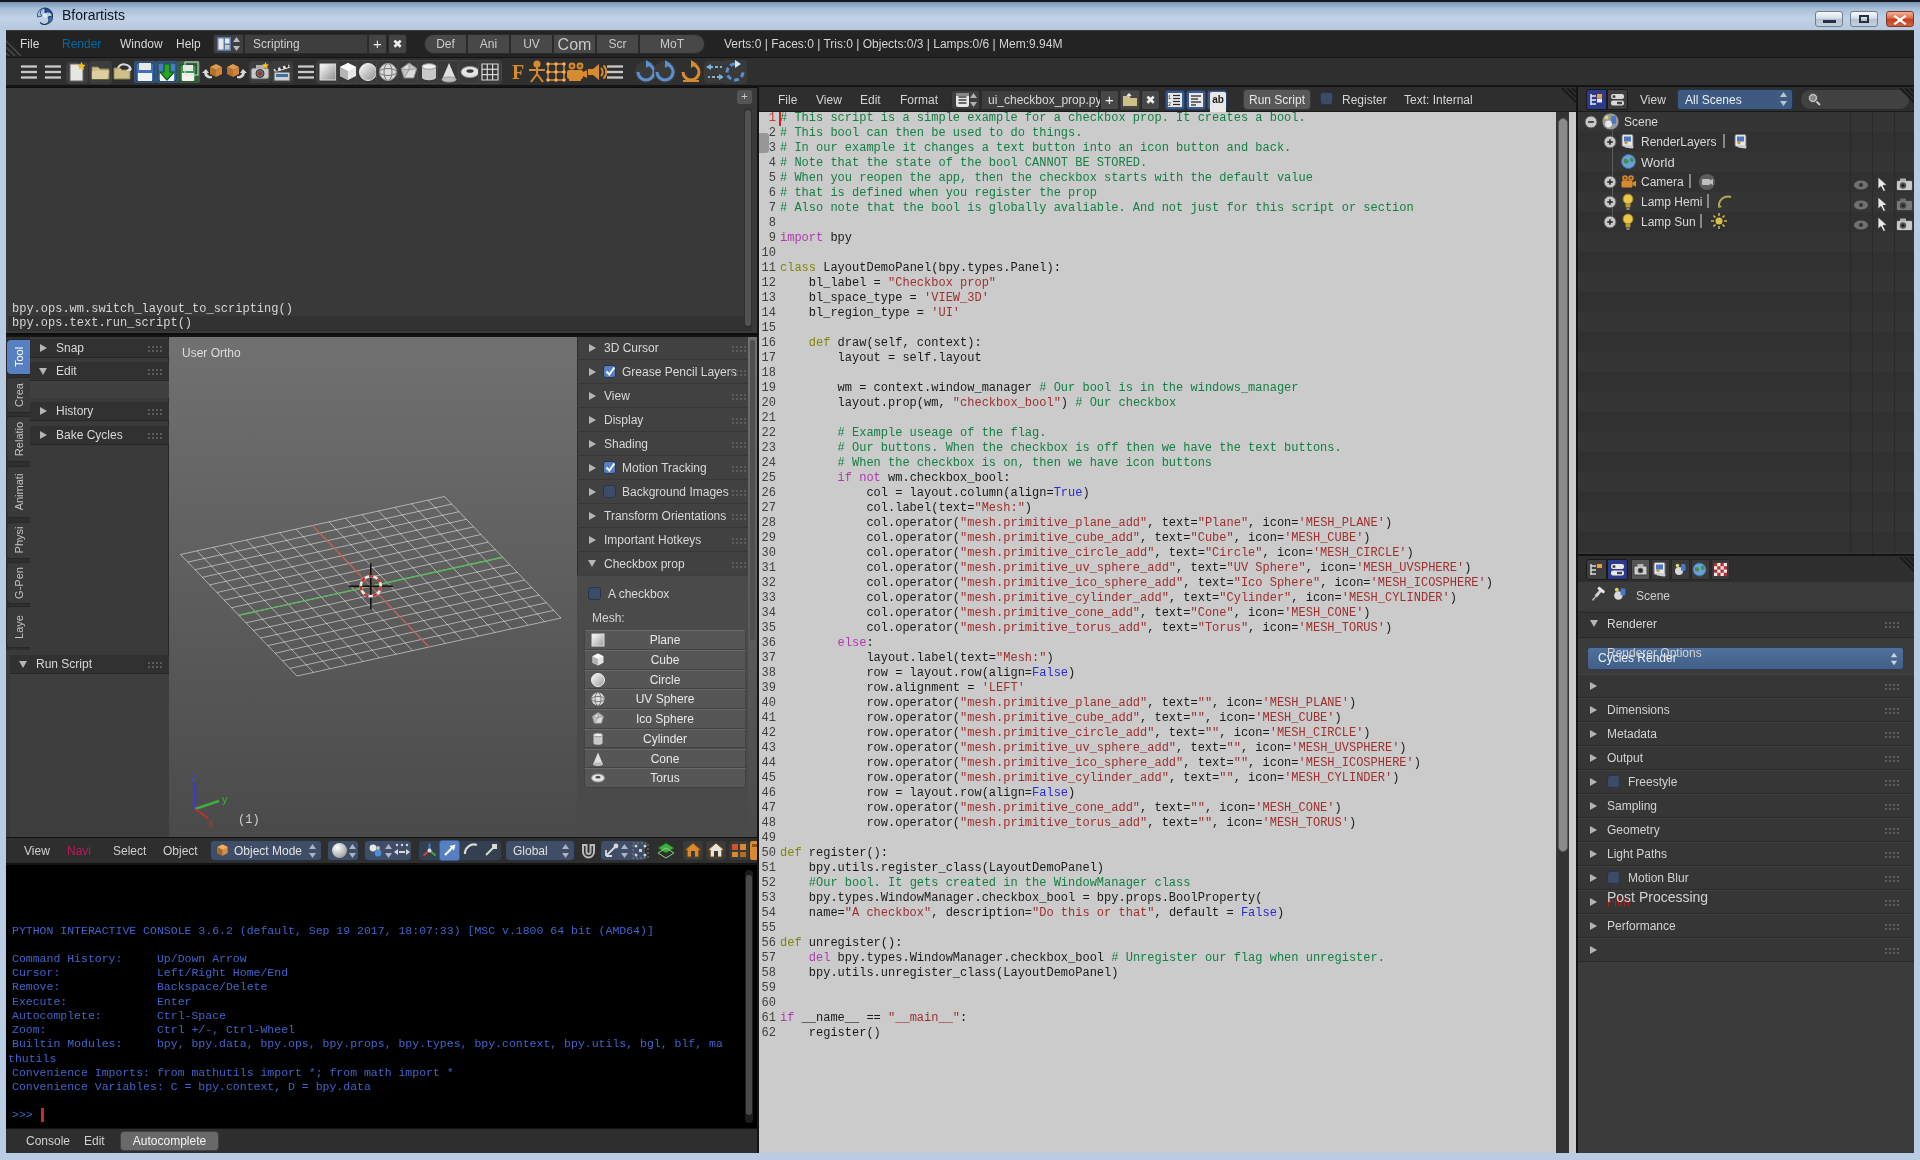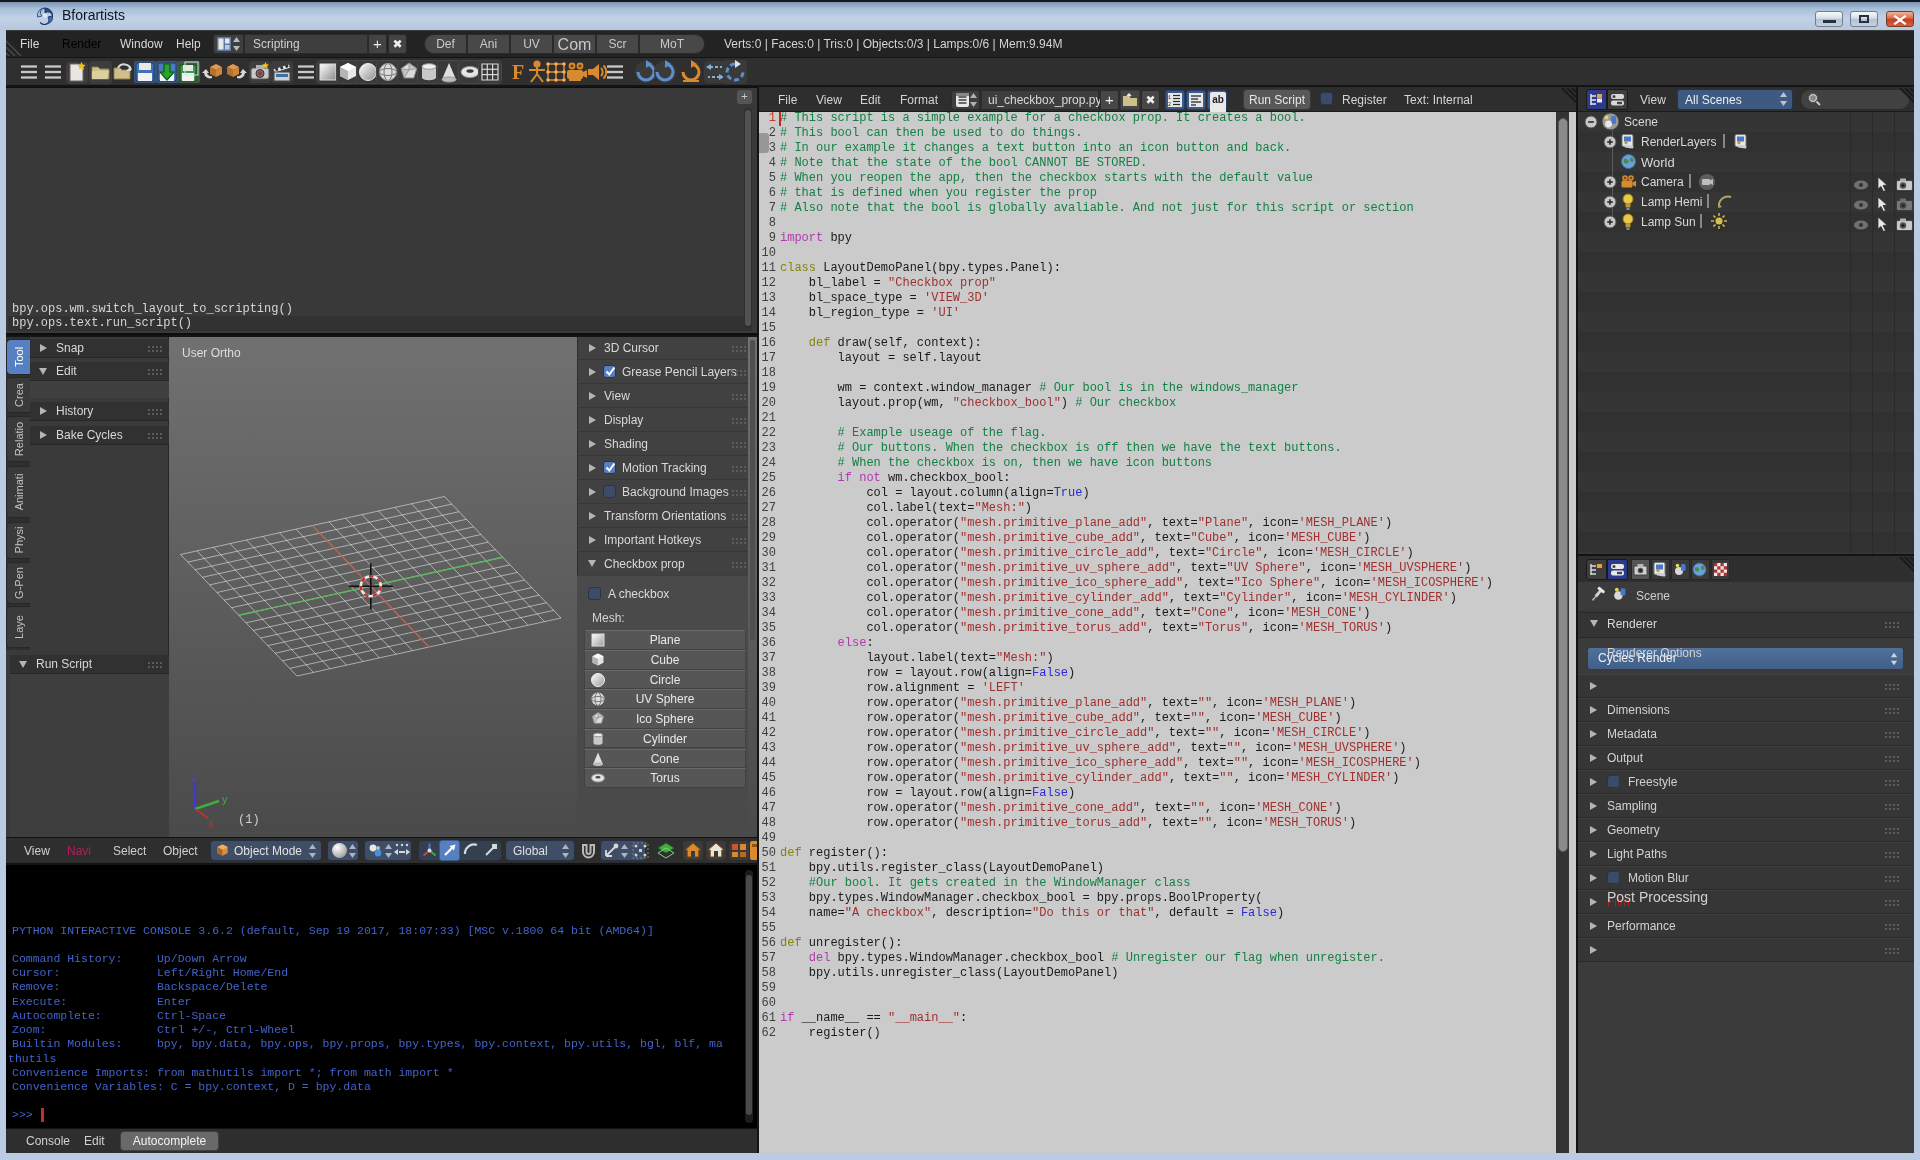--- a/index.html
+++ b/index.html
@@ -51,21 +51,21 @@
 <div class="abs winbtn" style="left:1815px"></div>
 <div class="abs winbtn" style="left:1850px"></div>
 <div class="abs winbtn" id="closebtn" style="left:1886px"></div>
 <div class="abs" style="left:1823px;top:20px;width:13px;height:3px;background:#26303e"></div>
 <div class="abs" style="left:1859px;top:15px;width:10px;height:8px;border:2px solid #26303e;background:transparent"></div>
 <svg class="abs" style="left:1893px;top:14px" width="14" height="12" viewBox="0 0 14 12">
 <path d="M2 1 L7 4.6 L12 1 L13.5 2.5 L8.8 6 L13.5 9.5 L12 11 L7 7.4 L2 11 L0.5 9.5 L5.2 6 L0.5 2.5 Z" fill="#fff"></path>
   </svg>
 <div class="abs" id="menubar"></div>
 <div class="abs" style="left:20px;top:37px;font-size:12px;color:#d8d8d8">File</div>
-<div class="abs" style="left:62px;top:37px;font-size:12px;color:#000000">Render</div>
+<div class="abs" style="left:62px;top:37px;font-size:12px;color:#0369a1">Render</div>
 <div class="abs" style="left:120px;top:37px;font-size:12px;color:#d8d8d8">Window</div>
 <div class="abs" style="left:176px;top:37px;font-size:12px;color:#d8d8d8">Help</div>
 <div class="abs" style="left:213px;top:34px;width:31px;height:20px;background:#3e3e3e;border:1px solid #2a2a2a;border-radius:3px 0 0 3px"></div>
 <svg class="abs" style="left:217px;top:37px" width="14" height="14" viewBox="0 0 14 14">
 <rect x="0" y="0" width="14" height="14" fill="#5a79a8"></rect>
     <rect x="1.5" y="1.5" width="5" height="11" fill="#e8e8e8"></rect>
     <rect x="8" y="1.5" width="4.5" height="5" fill="#e8e8e8"></rect>
     <rect x="8" y="8" width="4.5" height="4.5" fill="#c8c8c8"></rect>
   </svg>
 <svg class="abs" style="left:232px;top:36px" width="9" height="16" viewBox="0 0 9 16">

